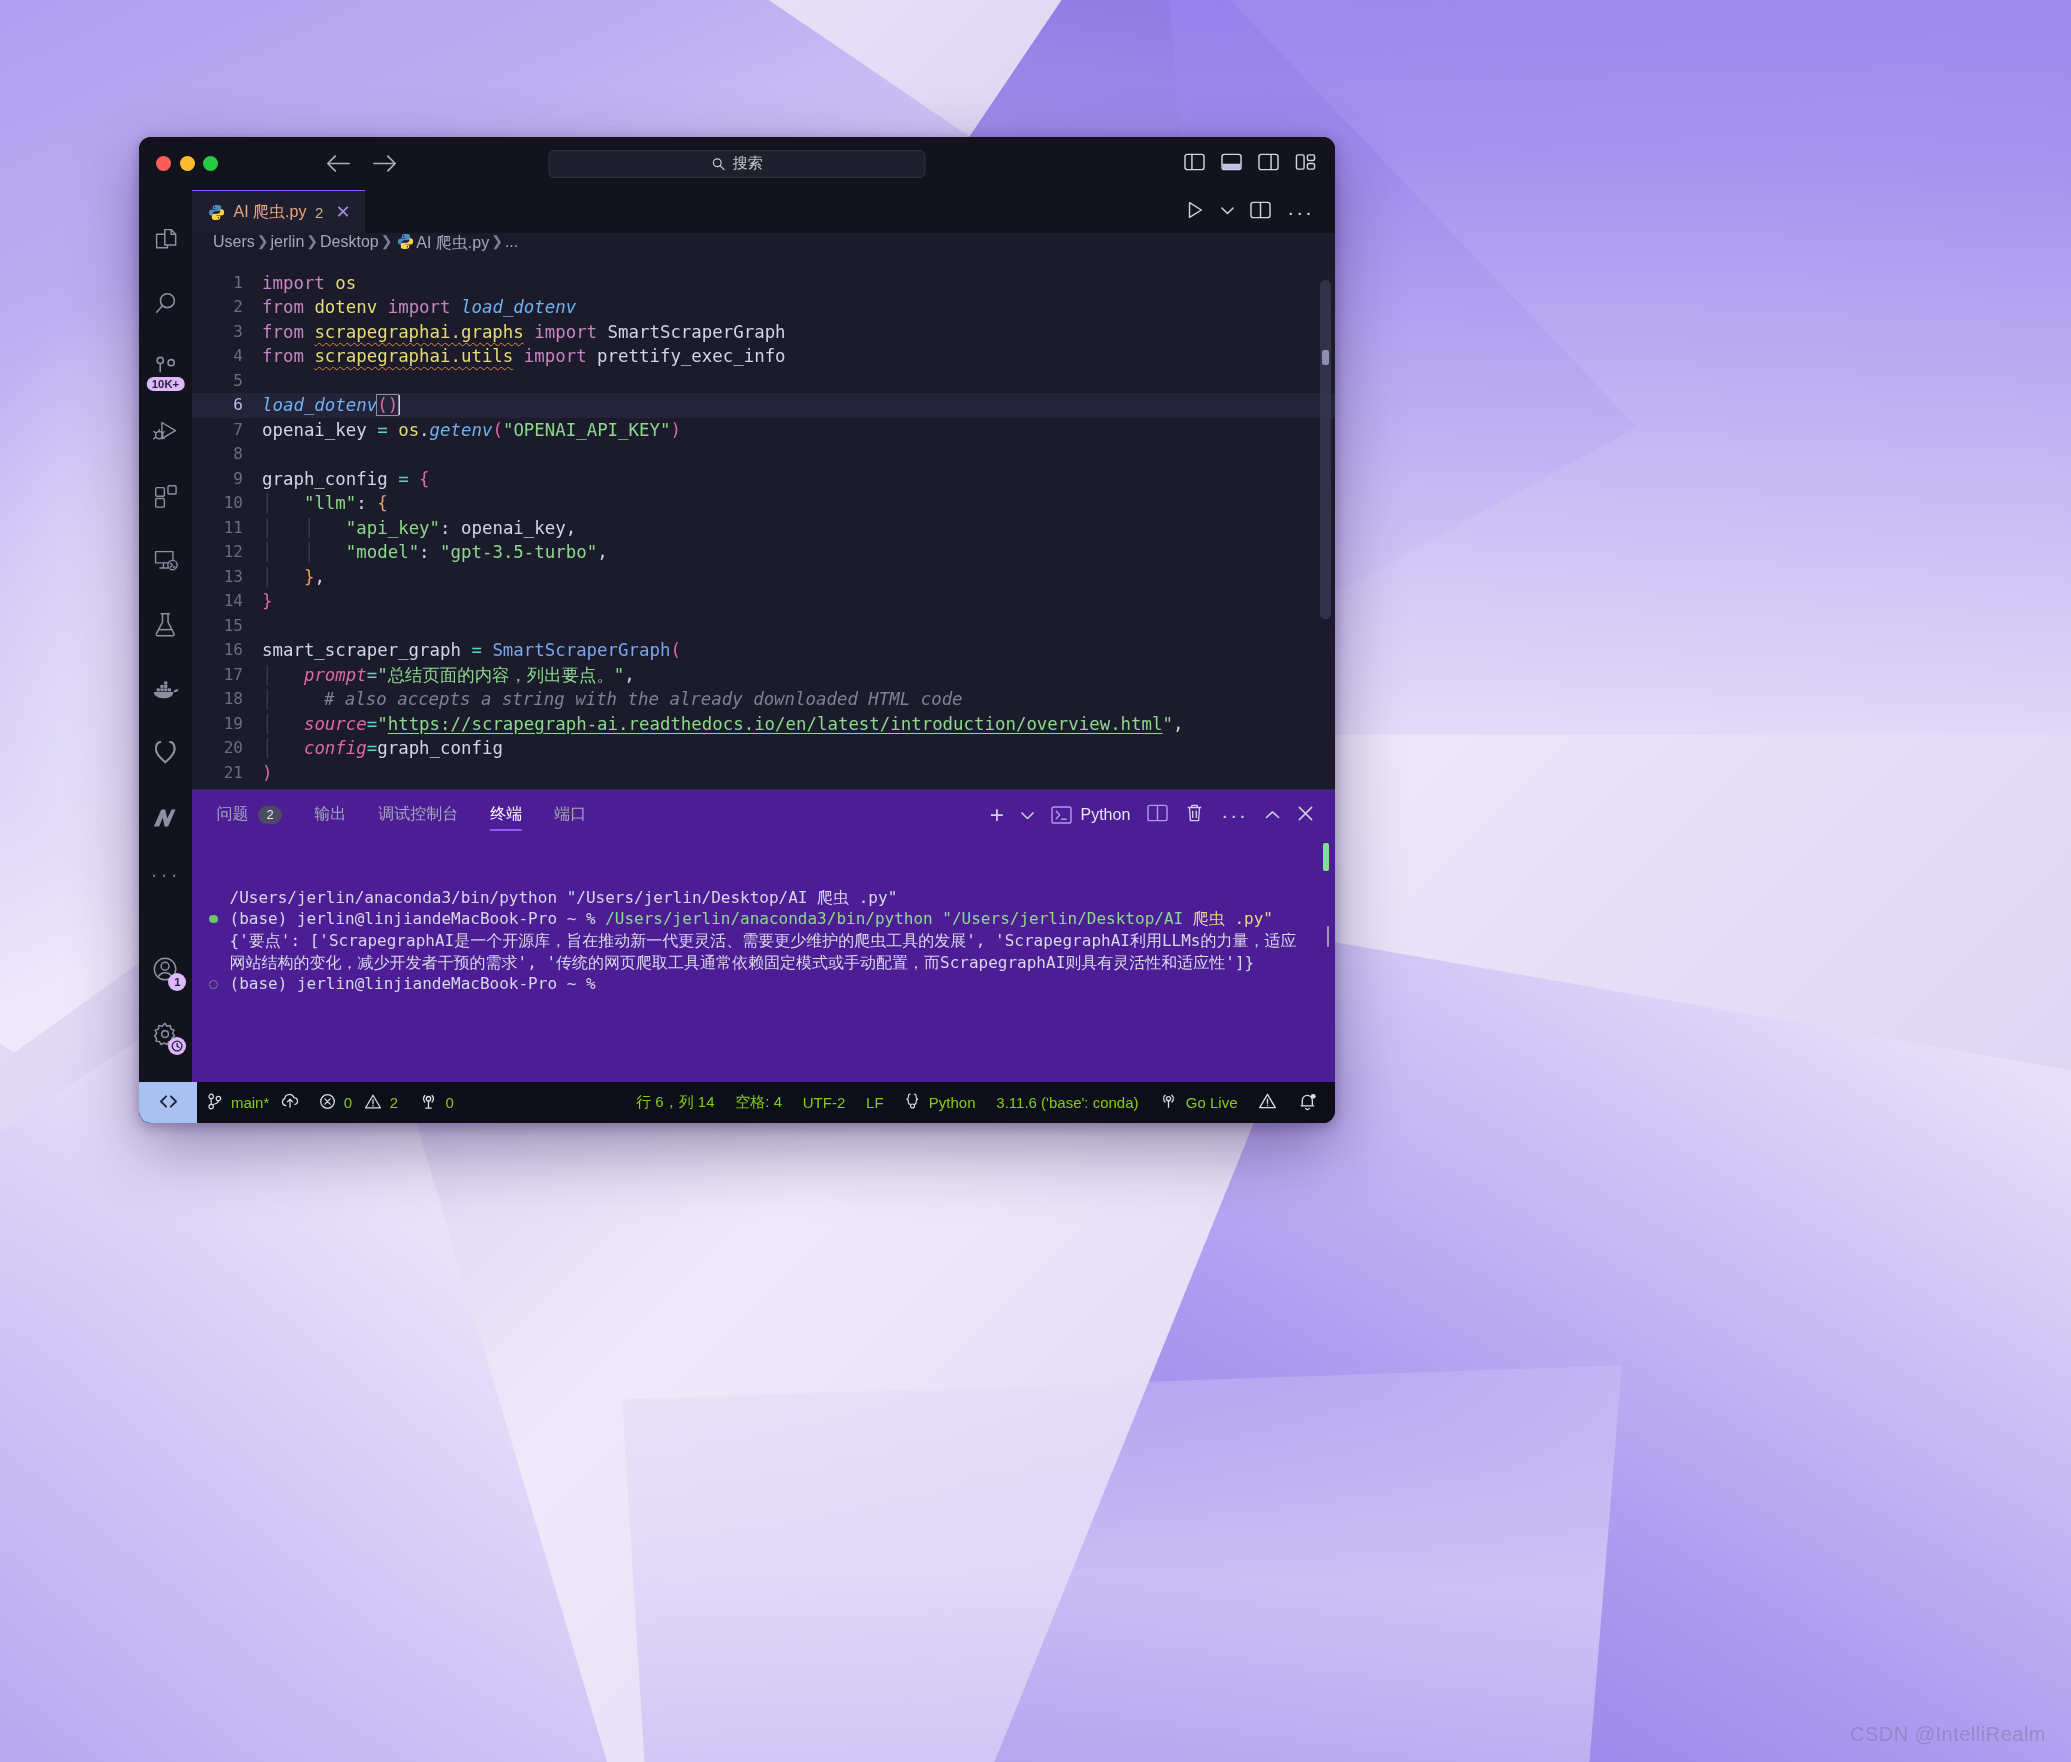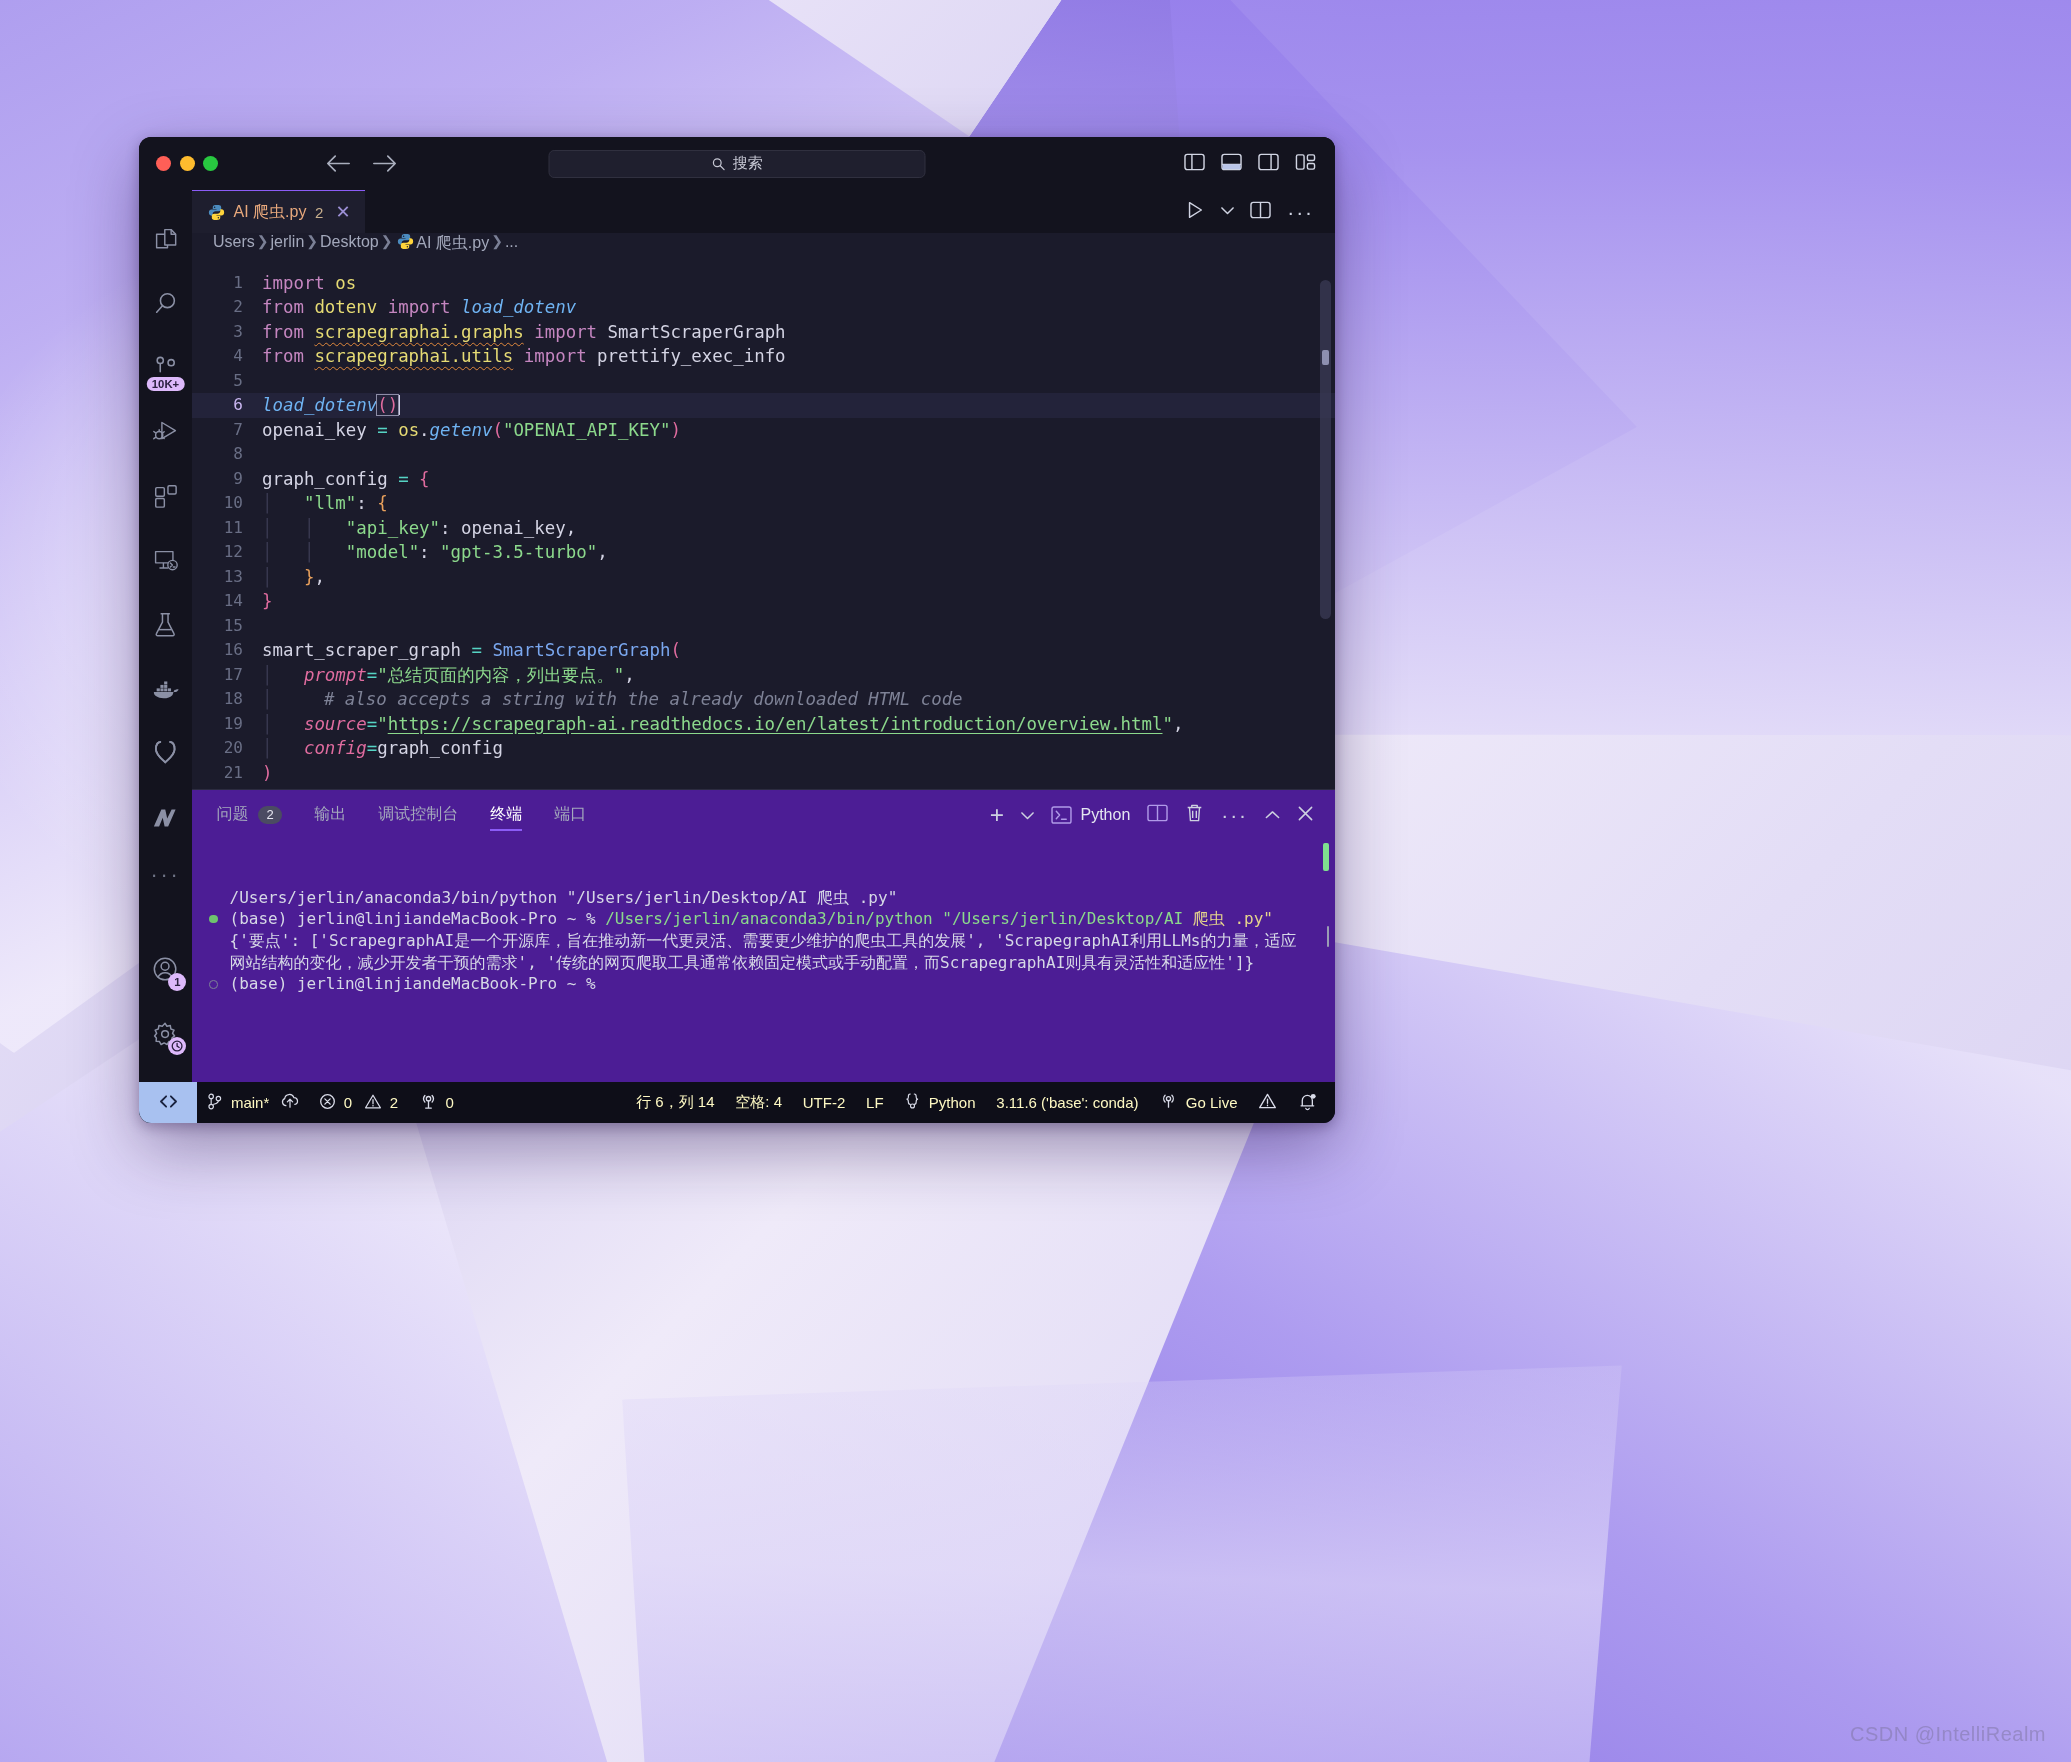--- a/index.html
+++ b/index.html
@@ -365,21 +365,21 @@
     position: absolute; right: 5.6px; top: 87px;
     width: 2.8px; height: 21px; background: #9a9cb4; border-radius: 1.9px;
   }
 
   
   #statusbar {
     height: 41px; flex: 0 0 41px;
     background: #0e0e18;
     display: flex; align-items: center;
     font-size: 15px;
-    color: #fef9c3;
+    color: #84cc16;
   }
   #remote-indicator {
     background: #a8c1f0;
     color: #1a2340;
     height: 41px;
     width: 58px;
     display: flex; align-items: center; justify-content: center;
   }
   .sb-item {
     display: flex; align-items: center; gap: 7.5px;

